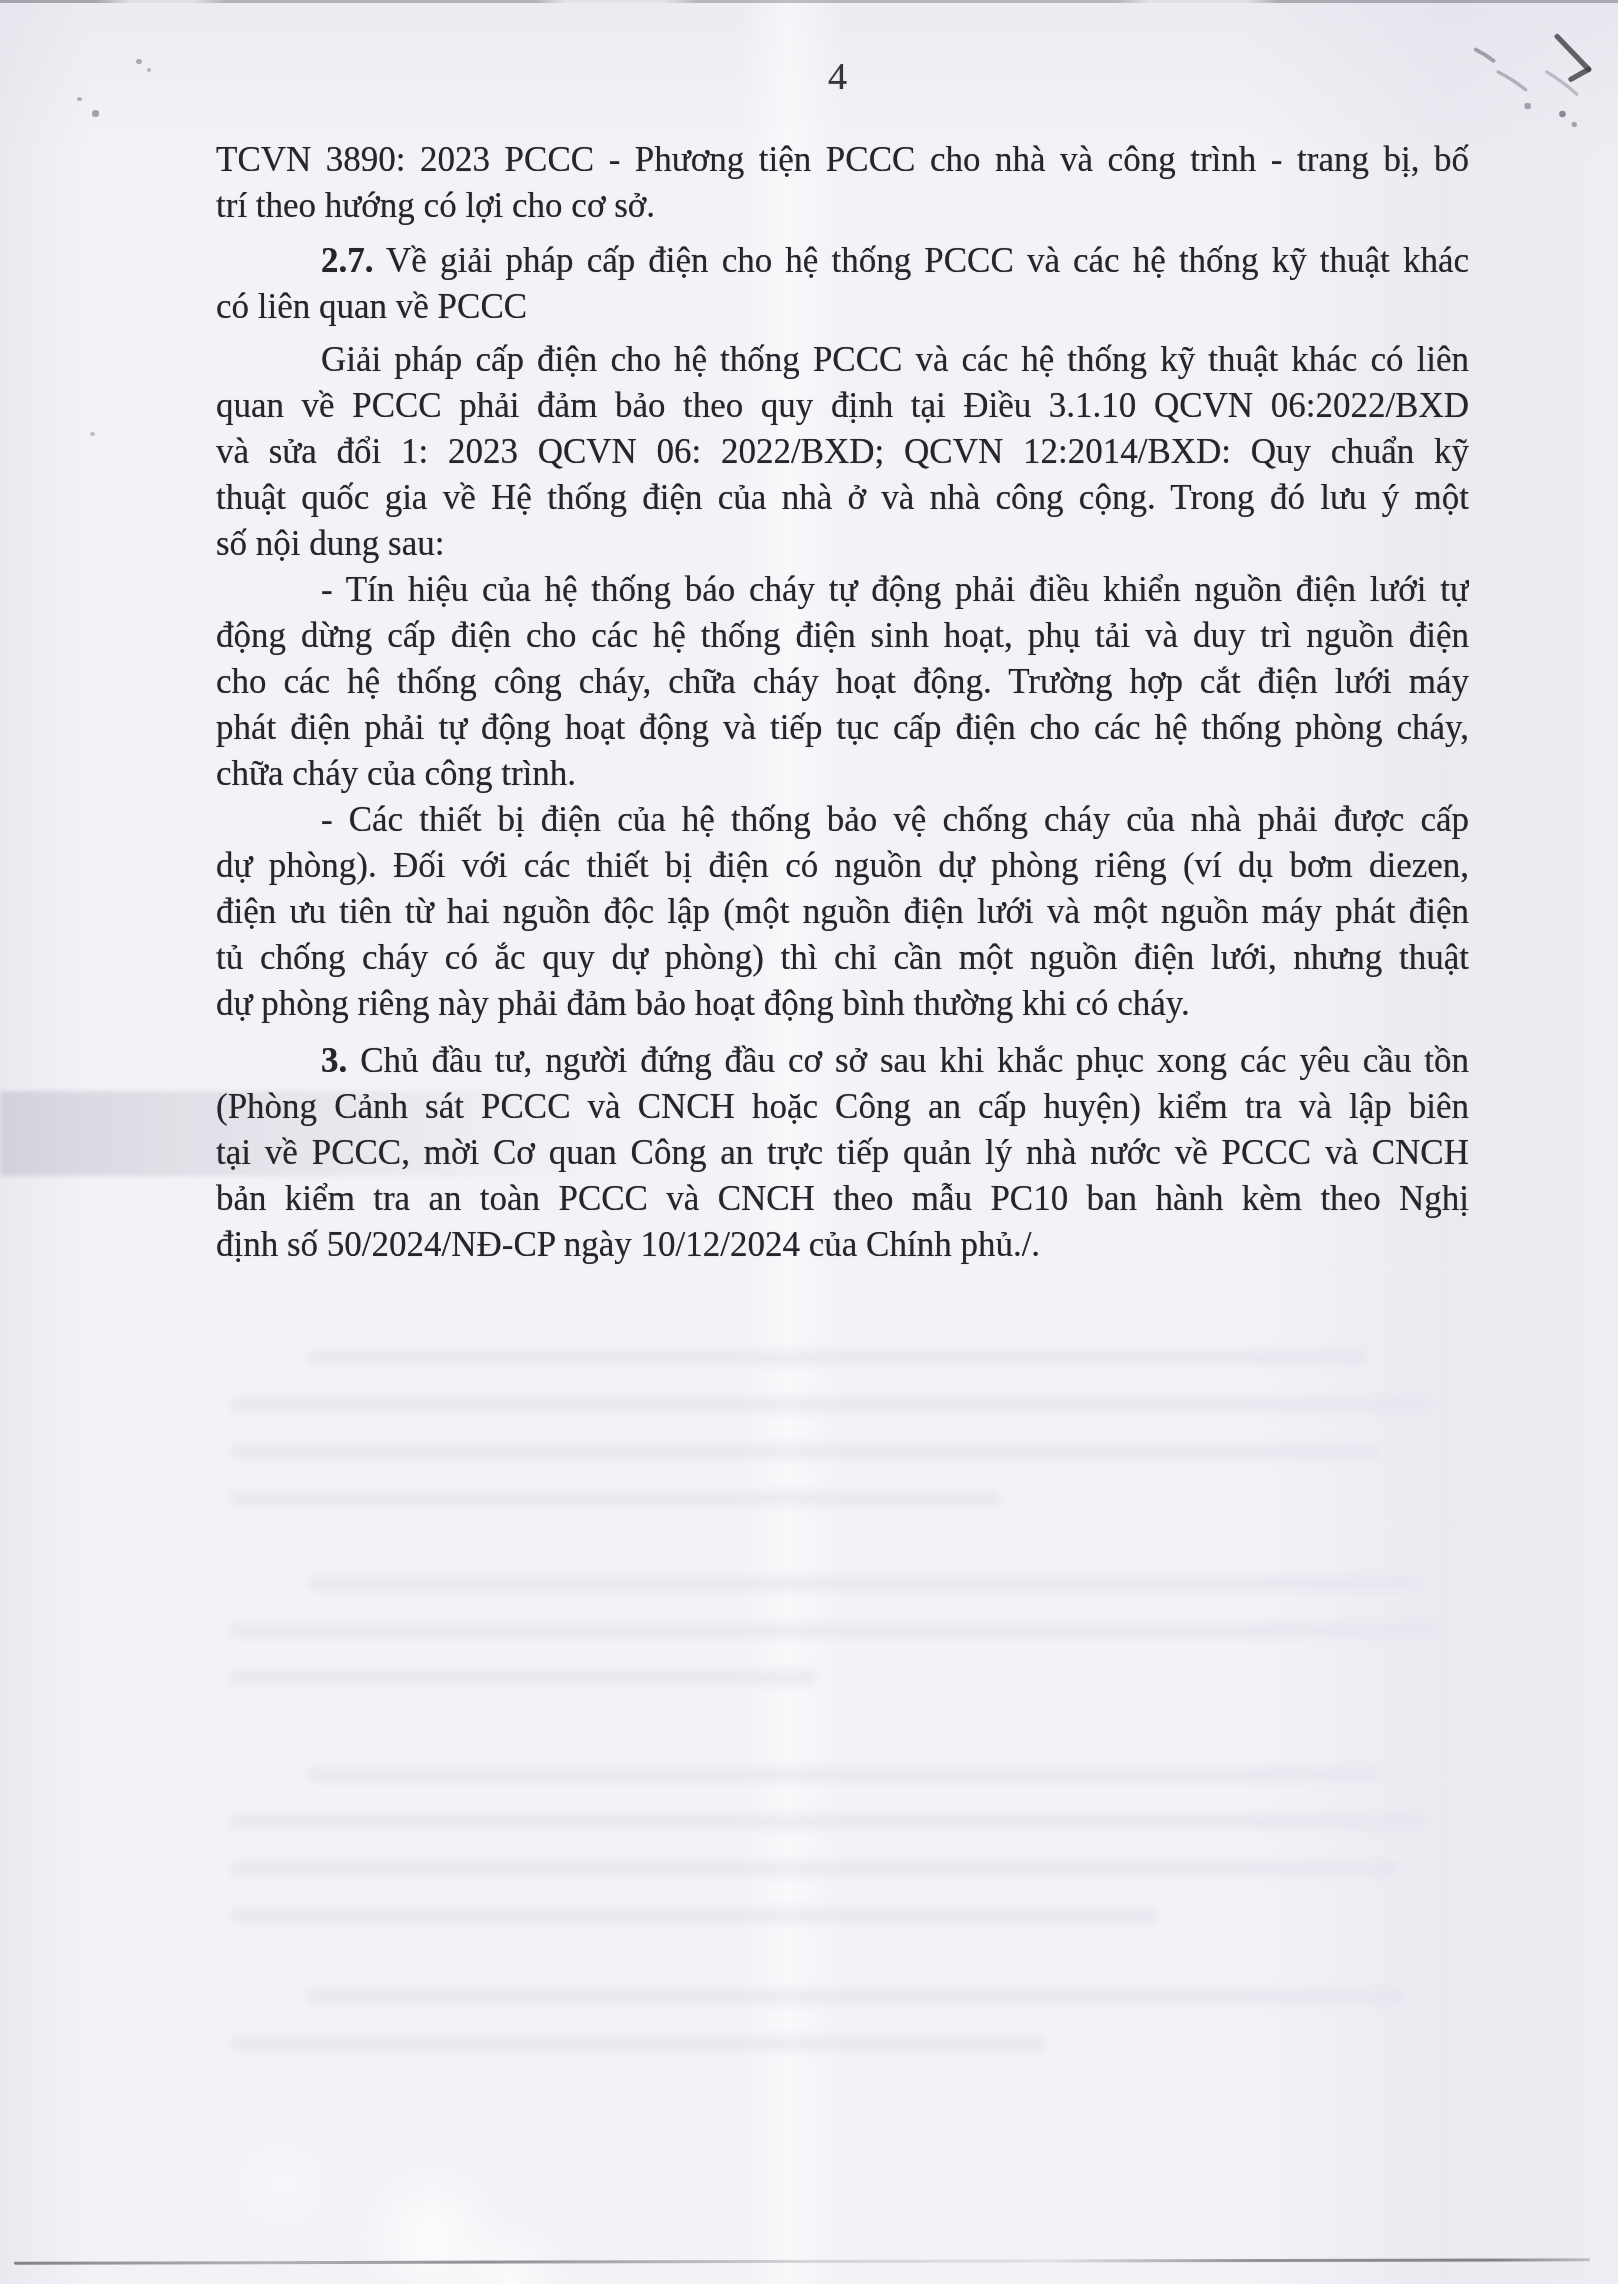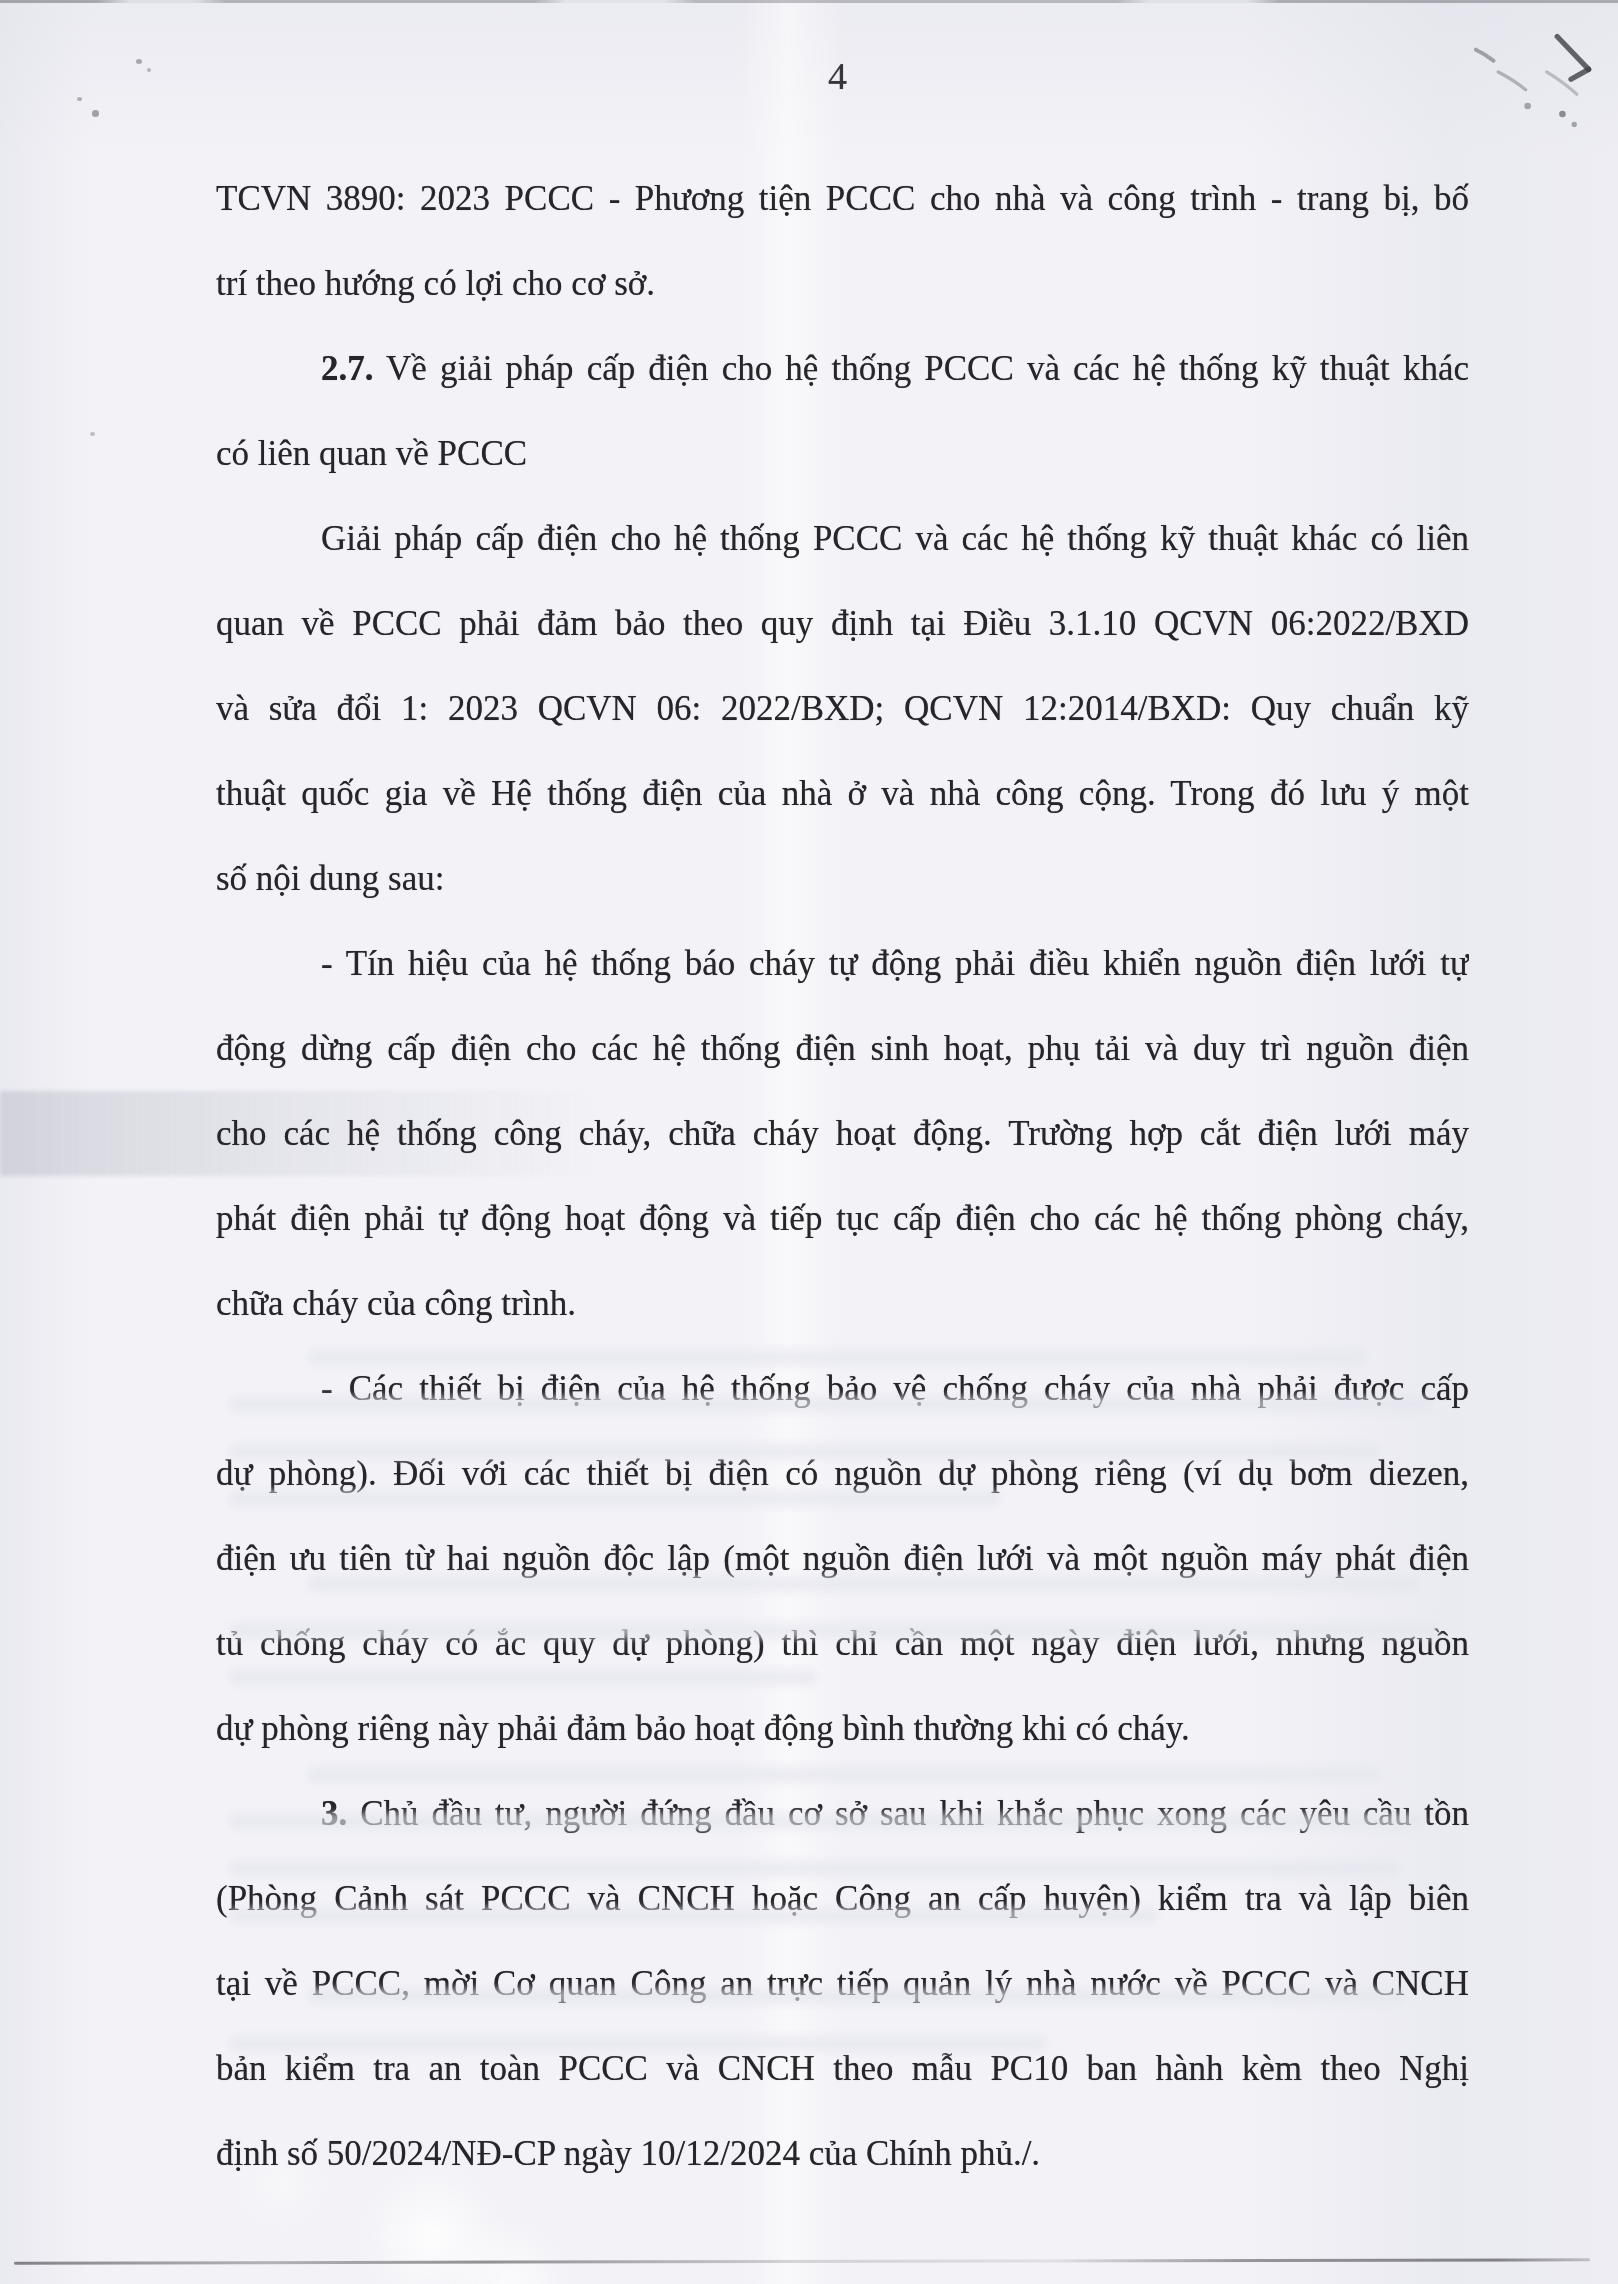--- a/index.html
+++ b/index.html
@@ -43,21 +43,21 @@
       rgba(58,58,64,.18) 50%, rgba(58,58,64,.1) 66%,
       rgba(58,58,64,.5) 78%, rgba(58,58,64,.6) 94%, rgba(58,58,64,.25));
   }
   .speck{position:absolute;border-radius:50%;background:#6d6d76;pointer-events:none;}
   
   .bleed{position:absolute;height:17px;background:#e5e5ee;filter:blur(3.9px);opacity:.62;pointer-events:none;border-radius:8.5px;}
 
   
   .textblock{position:absolute;left:216px;top:137px;width:1253px;}
   .line{height:46px;line-height:46px;font-size:35px;overflow:hidden;
-    text-shadow:0 0 0.7px rgba(28,28,33,.55);margin-top:39px;}
+    text-shadow:0 0 0.7px rgba(28,28,33,.55);}
   .j{text-align:justify;text-align-last:justify;}
   .ind{padding-left:105px;}
   .i{}
   .b{font-weight:bold;}
   .mt13{margin-top:8.5px;} .mt11{margin-top:7.2px;} .mt17{margin-top:11px;}
 
   .page-number{position:absolute;left:785px;top:54px;width:105px;text-align:center;
     font-size:38px;color:#35353a;text-shadow:0 0 0.7px rgba(28,28,33,.5);}
   .scribble{position:absolute;left:1464px;top:9.2px;width:147px;height:122px;pointer-events:none;}
 </style>
@@ -117,21 +117,21 @@
       <div class="line j">động dừng cấp điện cho các hệ thống điện sinh hoạt, phụ tải và duy trì nguồn điện</div>
       <div class="line j">cho các hệ thống công cháy, chữa cháy hoạt động. Trường hợp cắt điện lưới máy</div>
       <div class="line j">phát điện phải tự động hoạt động và tiếp tục cấp điện cho các hệ thống phòng cháy,</div>
       <div class="line">chữa cháy của công trình.</div>
     </div>
 
     <div>
       <div class="line j ind">- Các thiết bị điện của hệ thống bảo vệ chống cháy của nhà phải được cấp</div>
       <div class="line j">dự phòng). Đối với các thiết bị điện có nguồn dự phòng riêng (ví dụ bơm diezen,</div>
       <div class="line j">điện ưu tiên từ hai nguồn độc lập (một nguồn điện lưới và một nguồn máy phát điện</div>
-      <div class="line j">tủ chống cháy có ắc quy dự phòng) thì chỉ cần một ngày điện lưới, nhưng nguồn</div>
+      <div class="line j">tủ chống cháy có ắc quy dự phòng) thì chỉ cần một nguồn điện lưới, nhưng thuật</div>
       <div class="line">dự phòng riêng này phải đảm bảo hoạt động bình thường khi có cháy.</div>
     </div>
 
     <div class="mt17">
       <div class="line j ind"><span class="b">3.</span> <span>Chủ đầu tư, người đứng đầu cơ sở sau khi khắc phục xong các yêu cầu tồn</span></div>
       <div class="line j"><span class="i">(Phòng Cảnh sát PCCC và CNCH hoặc Công an cấp huyện)</span> <span>kiểm tra và lập biên</span></div>
       <div class="line j">tại về PCCC, mời Cơ quan Công an trực tiếp quản lý nhà nước về PCCC và CNCH</div>
       <div class="line j">bản kiểm tra an toàn PCCC và CNCH theo mẫu PC10 ban hành kèm theo Nghị</div>
       <div class="line">định số 50/2024/NĐ-CP ngày 10/12/2024 của Chính phủ./.</div>
     </div>

